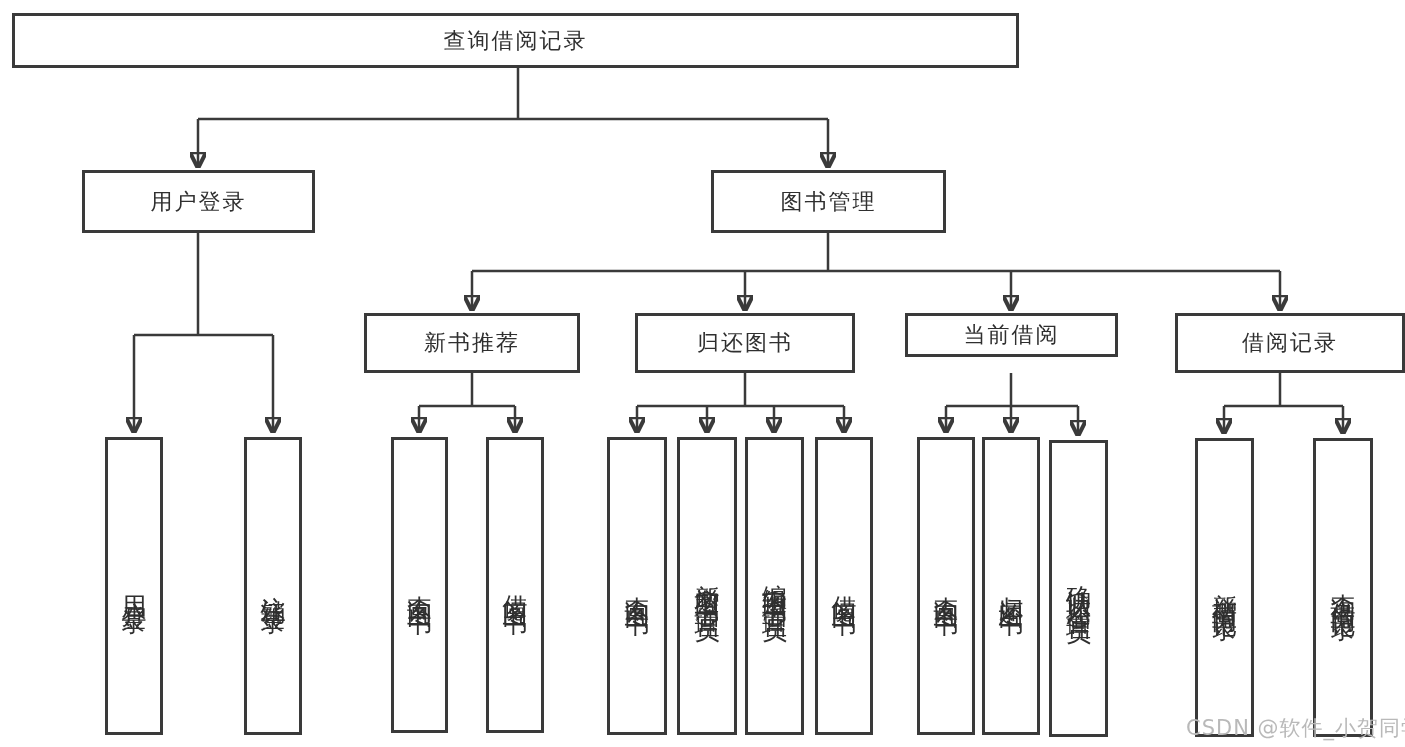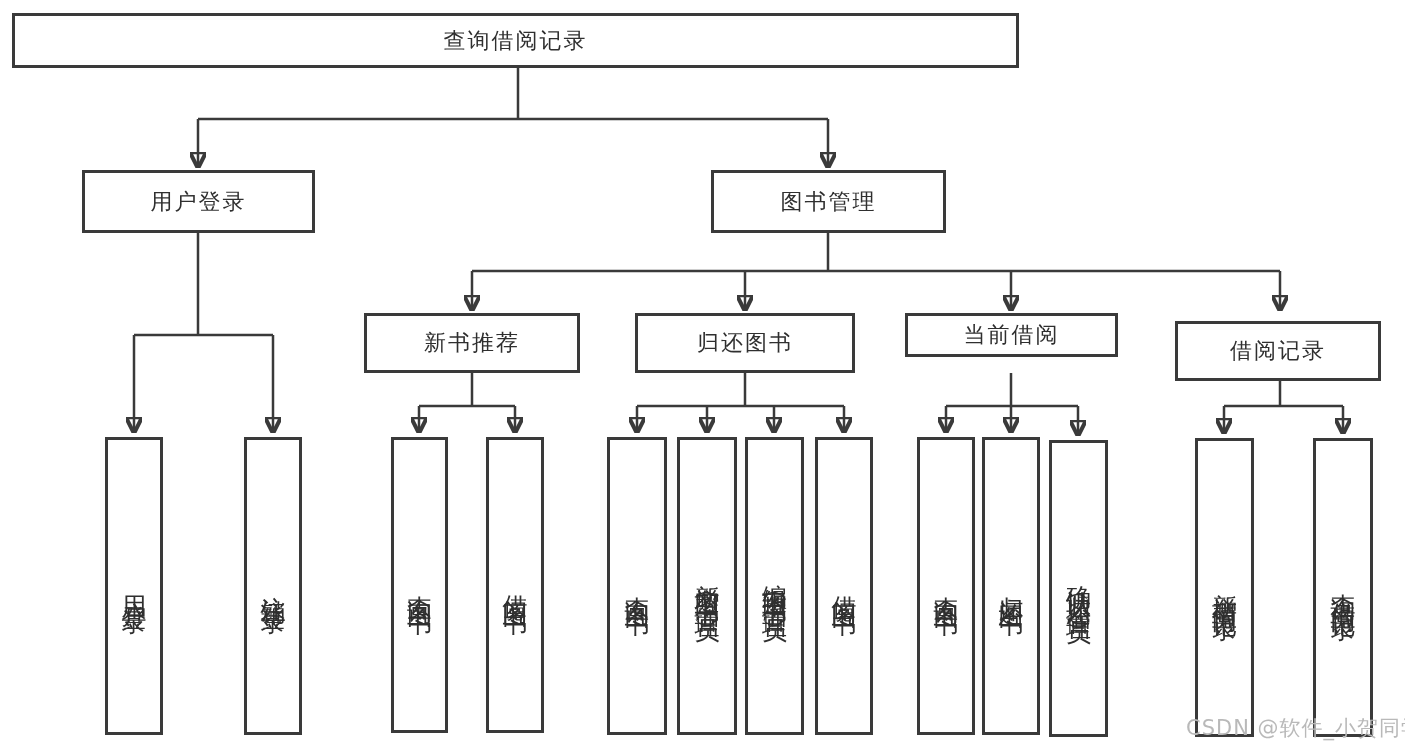--- a/index.html
+++ b/index.html
@@ -49,21 +49,21 @@
     letter-spacing:5px;
     line-height:1;
   }
   
   .n-root{left:12px;top:13px;width:1007px;height:55px;}
   .n-userlogin-br{left:82px;top:170px;width:233px;height:63px;}
   .n-bookmgmt{left:711px;top:170px;width:235px;height:63px;}
   .n-newbook{left:364px;top:313px;width:216px;height:60px;text-align:right;}
   .n-borrowsec{left:635px;top:313px;width:220px;height:60px;}
   .n-currentsec{left:905px;top:313px;width:213px;height:44px;}
-  .n-recordsec{left:1175px;top:313px;width:206px;height:60px;margin-top:8px;}
+  .n-recordsec{left:1175px;top:313px;width:230px;height:60px;}
   
   .v-userlogin{left:105px;top:437px;width:58px;height:298px;}
   .v-logout{left:244px;top:437px;width:58px;height:298px;}
   .v-query1{left:391px;top:437px;width:57px;height:296px;}
   .v-borrow1{left:486px;top:437px;width:58px;height:296px;}
   .v-query2{left:607px;top:437px;width:60px;height:298px;}
   .v-addbook{left:677px;top:437px;width:60px;height:298px;}
   .v-editbook{left:745px;top:437px;width:59px;height:298px;}
   .v-borrow2{left:815px;top:437px;width:58px;height:298px;}
   .v-query3{left:917px;top:437px;width:58px;height:298px;}

